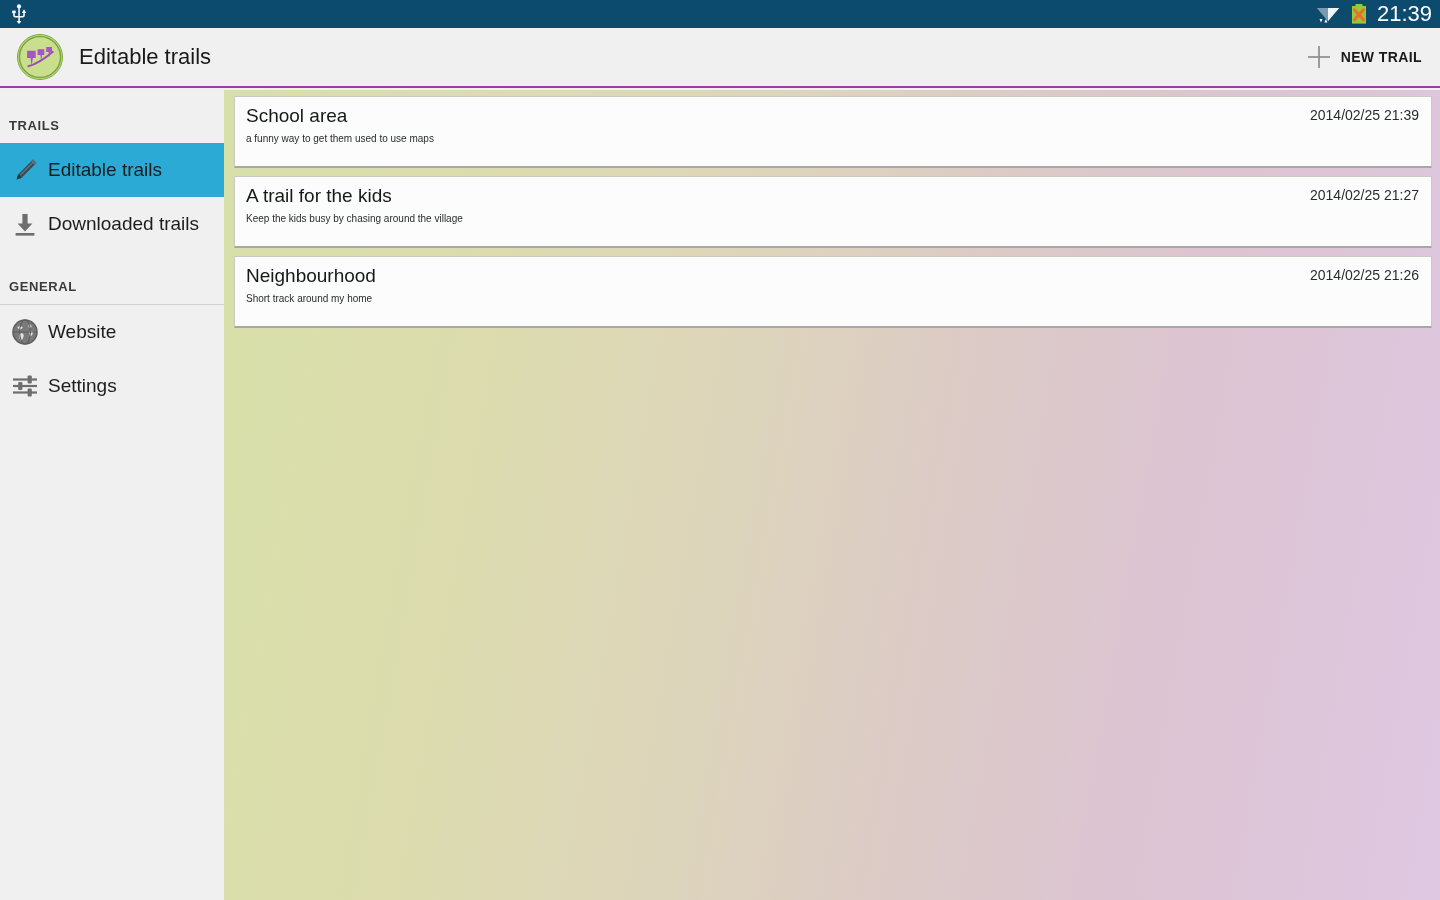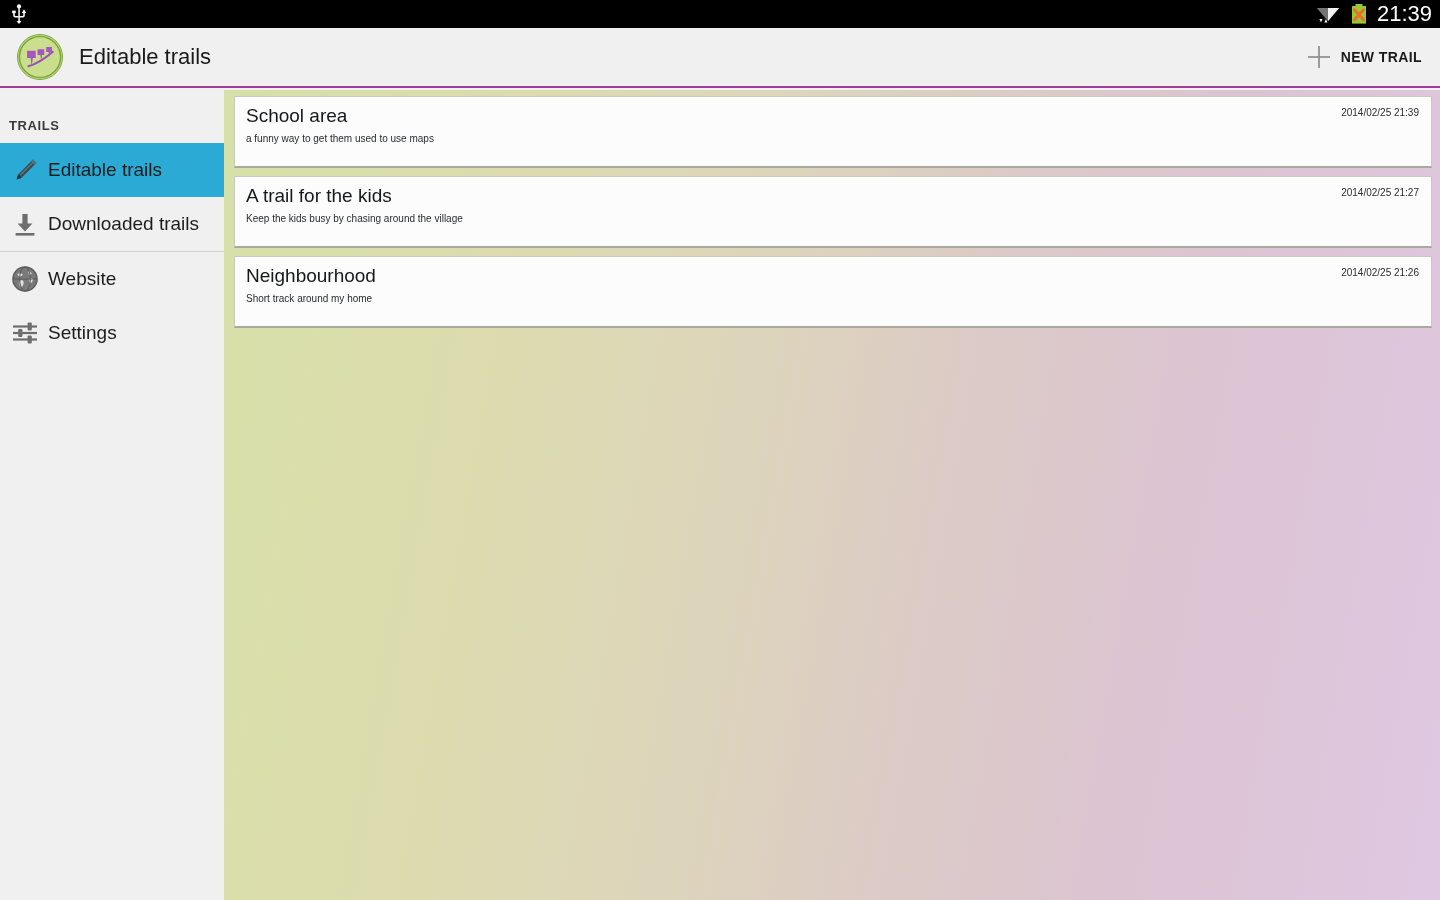--- a/index.html
+++ b/index.html
@@ -7,21 +7,21 @@
     width:1440px; height:900px;
     font-family:"Liberation Sans", sans-serif;
     overflow:hidden;
     background:#efeff0;
   }
 
   
   #status-bar{
     position:absolute; top:0; left:0;
     width:1440px; height:28px;
-    background:#000000;
+    background:#0c4a6e;
     display:flex; align-items:center;
   }
   #status-left{ display:flex; align-items:center; padding-left:10px; }
   #status-right{
     margin-left:auto; display:flex; align-items:center;
     padding-right:8px; gap:8px;
   }
   .usb-icon{ width:18px; height:20px; display:block; }
   .wifi-icon{ width:26px; height:20px; display:block; }
   .battery-icon{ width:20px; height:22px; display:block; }
@@ -102,21 +102,21 @@
     position:relative;
     display:flex; align-items:flex-start;
     padding:7px 28px 0 11px;
     cursor:pointer;
   }
   .trail-text{ display:flex; flex-direction:column; }
   .trail-title{ font-size:19px; color:#16181a; line-height:23px; }
   .trail-desc{ font-size:10px; color:#2a2c2e; line-height:20px; margin-top:2px; }
   .trail-date{
     position:absolute; right:12px; top:10px;
-    font-size:10px; color:#2a2c2e;
+    font-size:14px; color:#2a2c2e;
   }
 </style>
 </head>
 <body>
 
 <div id="status-bar">
   <div id="status-left">
     <svg class="usb-icon" viewBox="0 0 18 20">
       <circle cx="9" cy="2.4" r="2.1" fill="#ffffff"></circle>
       <rect x="8.3" y="3.6" width="1.5" height="14.6" fill="#ffffff"></rect>
@@ -180,20 +180,21 @@
 
   <div class="nav-item">
     <svg class="nav-icon" viewBox="0 0 32 32">
       <rect x="13.4" y="6.0" width="5.2" height="10.5" fill="#6e6e6e"></rect>
       <path d="M8.6 15.4 L23.4 15.4 L16 23.4 Z" fill="#6e6e6e"></path>
       <rect x="6.6" y="25.0" width="18.8" height="2.6" fill="#6e6e6e"></rect>
     </svg>
     <span class="nav-label">Downloaded trails</span>
   </div>
 
+  <div class="nav-section-header">GENERAL</div>
   <div class="nav-divider"></div>
 
   <div class="nav-item">
     <svg class="nav-icon" viewBox="0 0 32 32">
       <circle cx="16" cy="16" r="12" fill="#7a7a7a"></circle>
       <circle cx="16" cy="16" r="12" fill="none" stroke="#5e5e5e" stroke-width="1.6"></circle>
       <g fill="#e2e2e2">
         <path d="M8.4 11.0 q3 -1.6 5.4 0.4 q-1.2 2.2 -3.6 2.0 q-1.2 -0.8 -1.8 -2.4 z"></path>
         <path d="M12.6 17.0 q2.4 0.6 2.0 3.2 q-0.4 2.8 -2.6 4.6 q-2.4 -2.2 -2.2 -5.2 q0.6 -2.0 2.8 -2.6 z"></path>
         <path d="M19.6 7.8 q2.2 1.0 3.2 3.0 q-1.4 1.6 -3.0 0.8 q-0.8 -1.8 -0.2 -3.8 z"></path>

